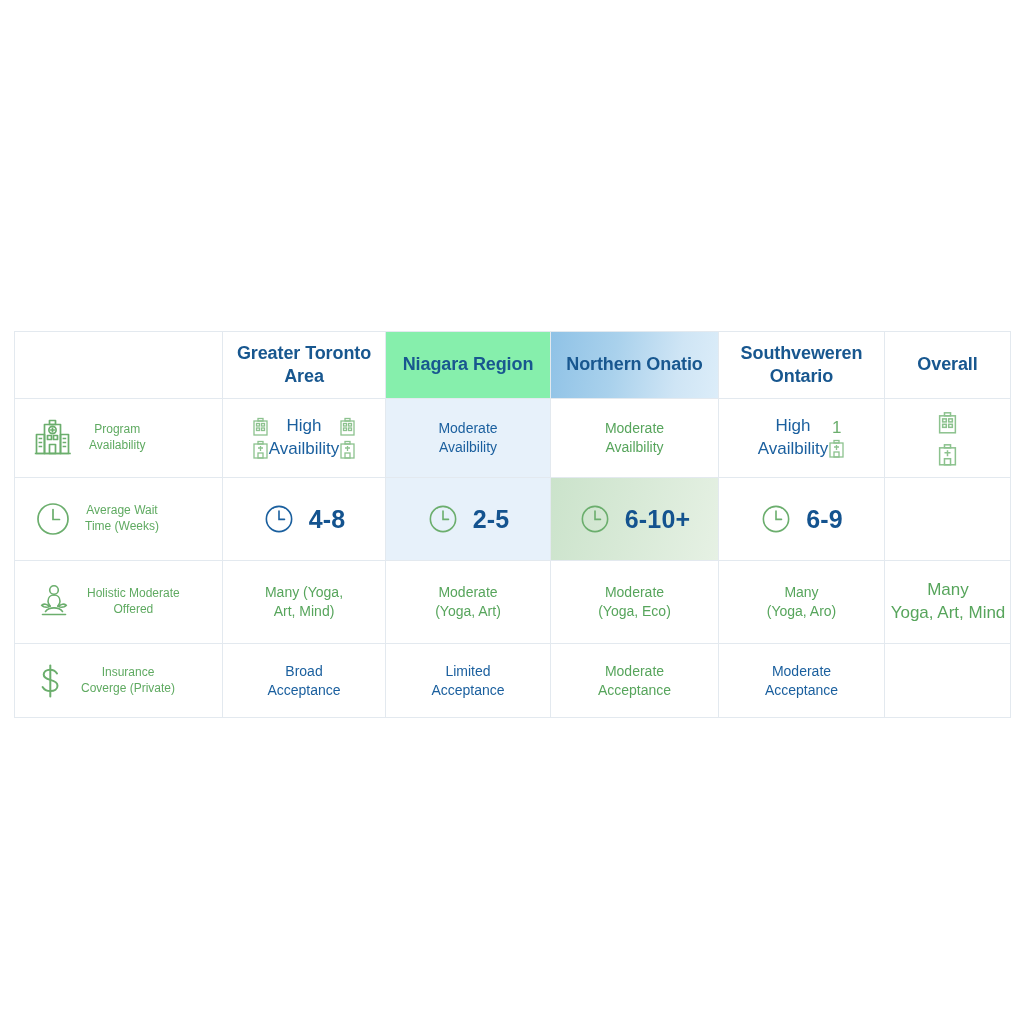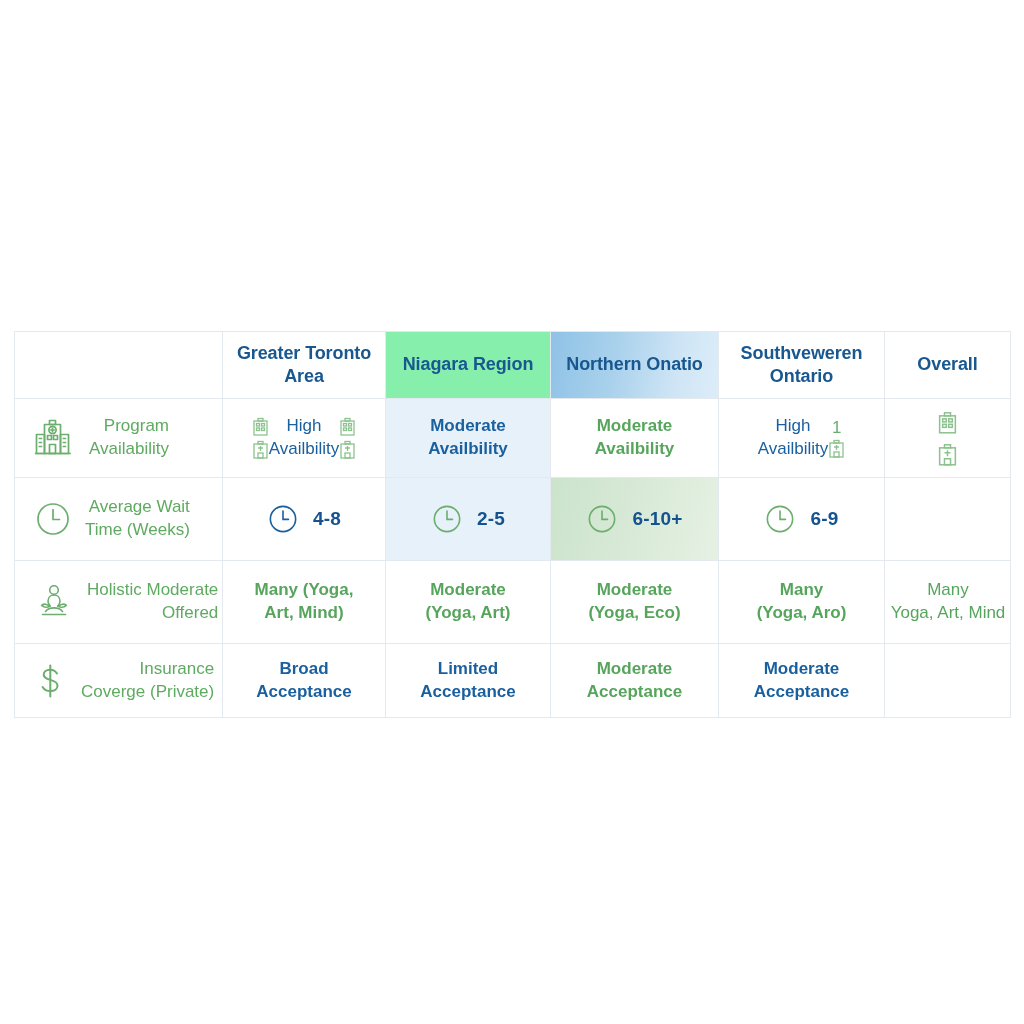--- a/index.html
+++ b/index.html
@@ -61,64 +61,63 @@
     background: linear-gradient(100deg, #8fc2e6 0%, #a9d1ec 38%, #cfe5f5 75%, #dcedf9 100%);
   }
 
   
   tr.r-avail td   { height: 78px; }
   tr.r-wait td    { height: 82px; }
   tr.r-holistic td{ height: 82px; }
   tr.r-insurance td{ height: 73px; }
 
   .cell-text {
-    font-size: 17px;
+    font-size: 14px;
     line-height: 1.34;
     white-space: pre-line;
-    font-weight: bold;
   }
   .t-blue  { color: #1a5f9e; }
   .t-green { color: #57a55c; }
 
   
   td.hl-blue  { background: #e7f1fa; }
   td.hl-green { background: linear-gradient(105deg, #cbe3cb 0%, #d7e9d6 45%, #e6f1e4 100%); }
 
   
   .rowlabel {
     display: flex;
     align-items: center;
     justify-content: flex-start;
     gap: 13px;
     padding-left: 19px;
     box-sizing: border-box;
     width: 100%;
   }
   .rowlabel .rl-text {
-    font-size: 17px;
+    font-size: 12px;
     line-height: 1.33;
     color: #5faa61;
-    text-align: right;
+    text-align: center;
     white-space: pre-line;
   }
   .rl-icon {
     flex: 0 0 auto;
     display: block;
     line-height: 0;
   }
 
   
   .val-with-icon {
     display: flex;
     align-items: center;
     justify-content: center;
     gap: 14px;
   }
   .val-with-icon .v-num {
-    font-size: 19px;
+    font-size: 25px;
     font-weight: bold;
     color: #14538f;
     letter-spacing: 0.2px;
   }
 
   
   .avail-flank {
     display: flex;
     align-items: center;
     justify-content: center;

